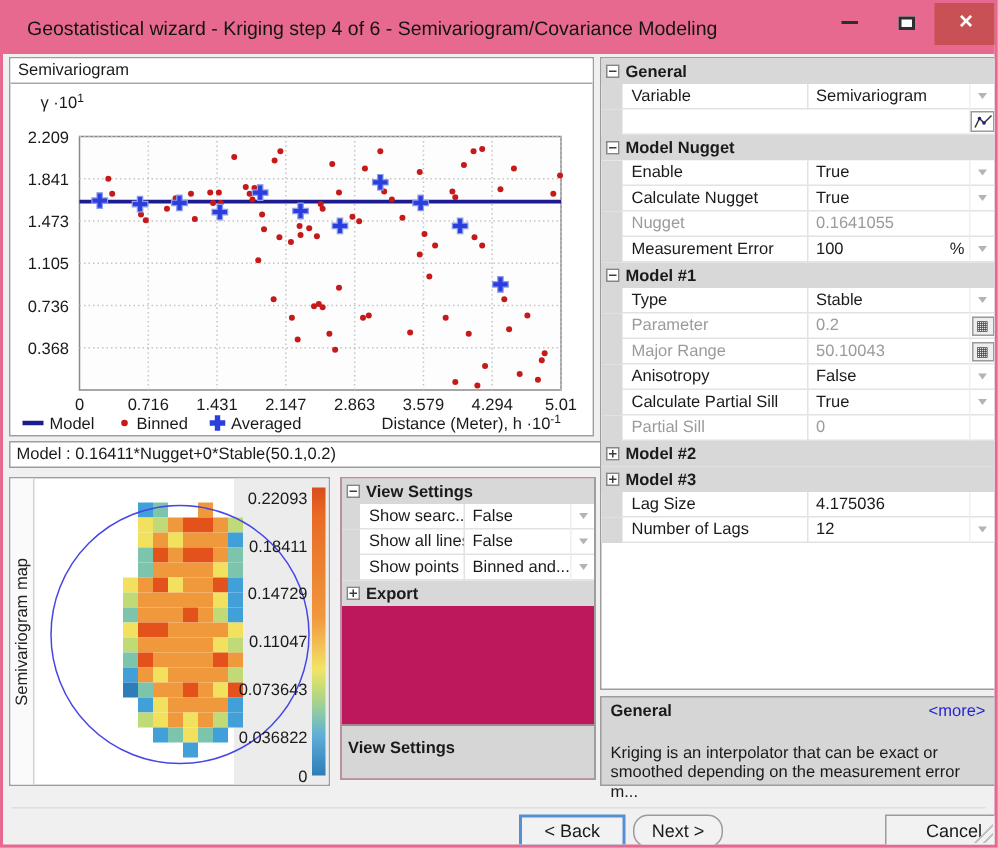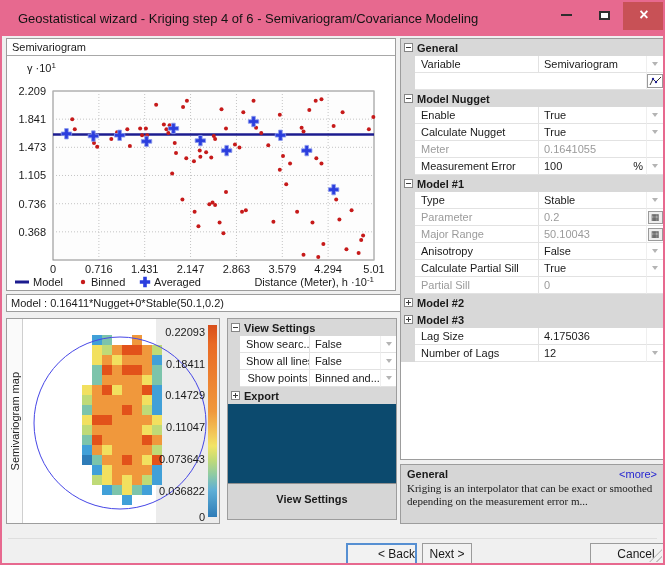--- a/index.html
+++ b/index.html
@@ -20,29 +20,29 @@
   .wbtn .sq{width:11px;height:9px;border:2px solid #2e2e2e;background:#fdfdfd;}
   .wbtn.close{width:42px;background:#c85156;}
   .wbtn.close .x-icon{color:#fff;font-size:16px;font-weight:bold;line-height:1;}
   
   .chart-panel{position:absolute;left:4px;top:36px;width:390px;height:253px;background:#fff;border:1px solid #9d9d9d;}
   .chart-header{height:17px;font-size:11px;padding:2px 0 0 5px;border-bottom:1px solid #a8a8a8;background:#fff;}
   .model-bar{position:absolute;left:4px;top:292px;width:410px;height:18px;background:#fff;border:1px solid #9d9d9d;font-size:11px;padding:2px 0 0 4px;white-space:nowrap;overflow:hidden;}
   .map-panel{position:absolute;left:4px;top:316px;width:214px;height:206px;background:#fff;border:1px solid #9d9d9d;display:flex;}
   .map-side{width:16px;border-right:1px solid #cfcfcf;background:#fafafa;display:flex;align-items:center;justify-content:center;}
   .map-side span{writing-mode:vertical-rl;transform:rotate(180deg);font-size:11px;color:#222;white-space:nowrap;}
-  .vs-panel{position:absolute;left:225px;top:316px;width:170px;height:202px;background:#0c4a6e;border:1px solid #9d9d9d;text-align:center;}
+  .vs-panel{position:absolute;left:225px;top:316px;width:170px;height:202px;background:#be185d;border:1px solid #9d9d9d;}
   .vs-desc{position:absolute;left:0;bottom:0;width:100%;height:36px;background:#d6d6d6;border-top:1px solid #909090;padding:5px 4px;}
   .vs-desc .desc-title{font-size:11px;font-weight:bold;}
   .rp{position:absolute;left:398px;top:36px;width:264px;height:422px;background:#fff;border:1px solid #9d9d9d;overflow:hidden;}
   .desc-box{position:absolute;left:398px;top:462px;width:264px;height:60px;background:#d6d6d6;border:1px solid #9d9d9d;padding:3px 6px;}
   .desc-row{display:flex;justify-content:space-between;align-items:baseline;}
   .desc-title{font-size:11px;font-weight:bold;}
   .more{font-size:11px;color:#2525d0;cursor:pointer;text-decoration:none;}
-  .desc-text{font-size:11px;line-height:13px;margin-top:2px;color:#1a1a1a;font-family:Liberation Serif, serif;}
+  .desc-text{font-size:11px;line-height:13px;margin-top:16px;color:#1a1a1a;}
   
   .pgrid{width:100%;background:#fff;font-size:11px;}
   .pg-cat{display:flex;align-items:center;height:17px;background:#d8d8d8;font-weight:bold;}
   .pm{width:9px;height:9px;border:1px solid #868686;background:#fff;position:relative;margin:0 4px 0 3px;flex:none;}
   .pm::before{content:"";position:absolute;left:1px;right:1px;top:3px;height:1px;background:#3c3c3c;}
   .pm.plus::after{content:"";position:absolute;top:1px;bottom:1px;left:3px;width:1px;background:#3c3c3c;}
   .pg-row{display:flex;align-items:stretch;height:17px;background:#fff;}
   .pg-ind{width:14px;background:#d8d8d8;flex:none;}
   .pg-label{flex:none;width:124px;padding:2px 0 0 6px;border-right:1px solid #e2e2e2;border-bottom:1px solid #e2e2e2;white-space:nowrap;overflow:hidden;}
   .pg-val{flex:1;display:flex;align-items:center;padding-left:5px;border-bottom:1px solid #e2e2e2;white-space:nowrap;overflow:hidden;}
@@ -51,21 +51,21 @@
   .pgrid.small .pg-label{width:70px;}
   .pgrid.small .pg-ctl{width:16px;}
   .dis{color:#9b9b9b;}
   .dd-arrow{width:0;height:0;border-left:3.5px solid transparent;border-right:3.5px solid transparent;border-top:4px solid #b4b4b4;}
   .suffix{margin-left:auto;padding-right:3px;}
   .calcbtn{width:15px;height:13px;border:1px solid #9a9a9a;background:#eee;font-size:9px;line-height:11px;text-align:center;color:#444;}
   .optbtn{width:17px;height:14px;border:1px solid #9a9a9a;background:#fff;display:flex;align-items:center;justify-content:center;}
   
   .footer-sep{position:absolute;left:6px;right:6px;top:536px;height:1px;background:#dedede;}
   .btn{position:absolute;top:541px;height:22px;background:#f2f2f2;border:1px solid #9b9b9b;font-family:inherit;font-size:12px;color:#1a1a1a;padding:0;}
-  .btn.default{border:2px solid #568fd2;text-align:right;}
+  .btn.default{border:2px solid #568fd2;}
   .grip{position:absolute;right:1px;bottom:1px;width:13px;height:13px;
     background:repeating-linear-gradient(135deg,#c2c2c2 0 1.5px,transparent 1.5px 4.5px);
     clip-path:polygon(100% 0,100% 100%,0 100%);}
 </style>
 </head>
 <body>
 
 <div class="window">
 
   <div class="titlebar">
@@ -462,21 +462,21 @@
           <div class="pg-label">Calculate Nugget</div>
           <div class="pg-val">
             <span>True</span>
           </div>
           <div class="pg-ctl">
             <span class="dd-arrow"></span>
           </div>
         </div>
         <div class="pg-row">
           <div class="pg-ind"></div>
-          <div class="pg-label dis">Meter</div>
+          <div class="pg-label dis">Nugget</div>
           <div class="pg-val dis">
             <span>0.1641055</span>
           </div>
           <div class="pg-ctl"></div>
         </div>
         <div class="pg-row">
           <div class="pg-ind"></div>
           <div class="pg-label">Measurement Error</div>
           <div class="pg-val">
             <span>100</span>
@@ -581,19 +581,19 @@
     <div class="desc-row">
       <span class="desc-title">General</span>
       <a class="more">&lt;more&gt;</a>
     </div>
     <div class="desc-text">Kriging is an interpolator that can be exact or smoothed depending on the measurement error m...</div>
   </div>
 
   <div class="footer-sep"></div>
   <div id="footer">
       <button class="btn default" style="left: 344px; width: 71px;">&lt; Back</button>
-      <button class="btn" style="left: 420px; width: 50px;">Next &gt;</button>
+      <button class="btn" style="left: 420px; width: 60px; border-radius: 10px;">Next &gt;</button>
       <button class="btn" style="left: 500px; width: 72px; margin-top: 40px;">Finish</button>
       <button class="btn" style="left: 588px; width: 92px;">Cancel</button>
     </div>
   <div class="grip"></div>
 
 </div>
 
 </body></html>

